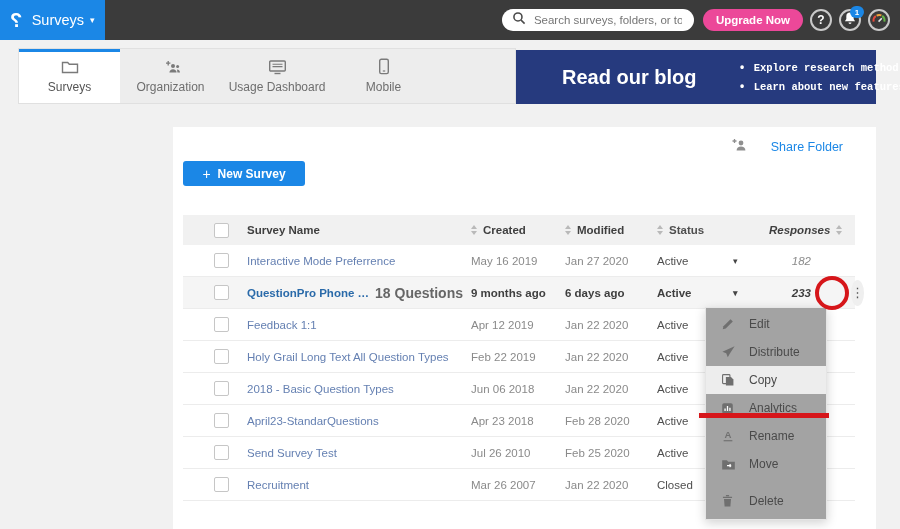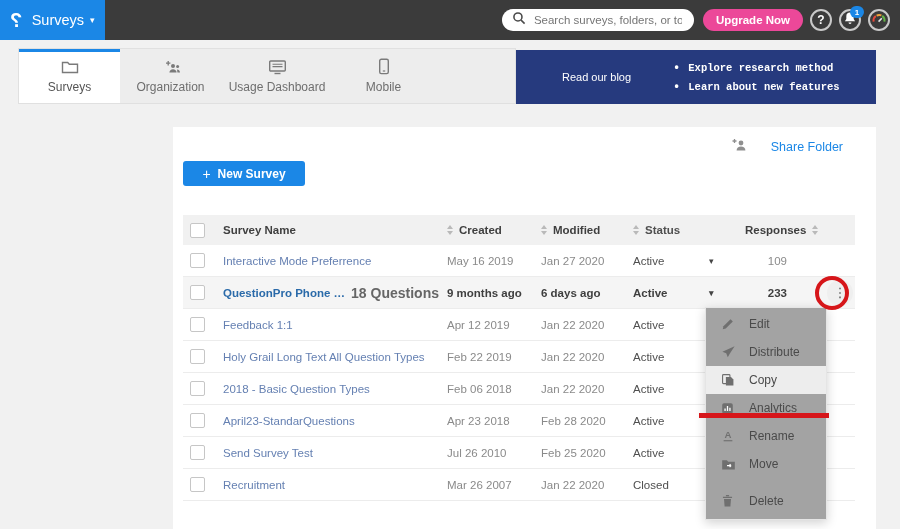--- a/index.html
+++ b/index.html
@@ -22,21 +22,21 @@
   
   .tabs{position:absolute;top:48px;left:18px;width:498px;height:56px;background:#ededed;border:1px solid #e0e0e0;box-sizing:border-box;display:flex;}
   .tab{width:101px;display:flex;flex-direction:column;align-items:center;justify-content:center;gap:5px;cursor:pointer;}
   .tab:nth-child(3){width:112px;}
   .tab.active{background:#fff;box-shadow:inset 0 3px 0 #1b87e6;}
   .tab-label{font-size:12px;color:#6e6e6e;}
   .tab.active .tab-label{color:#555;}
   .tab-icon{height:17px;display:flex;align-items:flex-end;}
 
   .banner{position:absolute;top:50px;left:516px;width:360px;height:54px;background:#263a7e;display:flex;align-items:center;cursor:pointer;}
-  .banner-title{color:#fff;font-size:11px;font-weight:normal;margin-left:46px;white-space:nowrap;}
+  .banner-title{color:#fff;font-size:20px;font-weight:bold;margin-left:46px;white-space:nowrap;}
   .banner-bullets{margin-left:42px;display:flex;flex-direction:column;gap:5px;font-family:Liberation Mono, monospace;}
   .bullet{color:#fff;font-size:10.5px;font-weight:bold;display:flex;align-items:center;gap:8px;white-space:nowrap;}
   .bullet::before{content:"\2022";font-size:12px;}
 
   
   .sidebar{position:absolute;top:125px;left:18px;width:155px;height:404px;background:#ececec;}
   .side-item{height:30px;display:flex;align-items:center;padding:0 12px;background:#e2e2e2;border-bottom:1px solid #d9d9d9;cursor:pointer;box-sizing:border-box;}
   .side-item.active{background:#fff;border-left:4px solid #1b87e6;padding-left:8px;}
   .side-label{font-size:12px;color:#555;flex:1;}
   .side-count{font-size:10px;color:#999;}
@@ -45,33 +45,33 @@
 
   
   .main{position:absolute;top:127px;left:173px;width:703px;height:402px;background:#fff;}
   .share-row{display:flex;justify-content:flex-end;align-items:center;gap:24px;padding:12px 33px 0 0;height:16px;cursor:pointer;}
   .share-label{color:#1b87e6;font-size:12.5px;}
   .new-survey-btn{margin:6px 0 0 10px;width:122px;height:25px;background:#1b87e6;color:#fff;border:none;border-radius:3px;font-size:12px;font-weight:bold;display:flex;align-items:center;justify-content:center;gap:7px;cursor:pointer;font-family:"Liberation Sans",sans-serif;}
   .plus-glyph{font-size:14px;font-weight:normal;}
 
   
   .table{margin:29px 0 0 10px;width:672px;}
-  .thead,.trow{display:grid;grid-template-columns:32px 224px 94px 92px 76px 32px 62px 1fr;align-items:center;}
+  .thead,.trow{display:grid;grid-template-columns:32px 224px 94px 92px 76px 32px 62px 1fr;align-items:center;padding-left:24px;}
   .thead{height:30px;background:#f1f1f1;font-size:11.5px;font-weight:bold;color:#3f3f3f;}
   .trow{height:32px;border-bottom:1px solid #ececec;font-size:11.5px;color:#8a8a8a;box-sizing:border-box;}
   .trow.emphasis{background:#f5f5f5;color:#3f3f3f;font-weight:bold;}
   .cell{padding-left:8px;display:flex;align-items:center;gap:6px;min-width:0;}
   .c-cb{padding-left:7px;}
   .checkbox{width:13px;height:13px;border:1px solid #c6c6c6;border-radius:2px;background:#fff;display:inline-block;cursor:pointer;}
   .survey-link{color:#6580b2;text-decoration:none;white-space:nowrap;overflow:hidden;text-overflow:ellipsis;cursor:pointer;}
   .trow.emphasis .survey-link{color:#2a6aa9;}
   .q-badge{font-size:14px;color:#666;white-space:nowrap;}
   .c-status{color:#4f4f4f;}
   .trow.emphasis .c-status{color:#3f3f3f;}
-  .c-resp{justify-content:flex-end;padding-right:8px;}
+  .c-resp{justify-content:flex-end;padding-right:8px;font-style:italic;}
   .thead .c-resp{justify-content:flex-start;padding-left:12px;white-space:nowrap;overflow:visible;}
   .caret-dd{font-size:9px;color:#444;cursor:pointer;}
   .kebab-btn{width:26px;height:26px;border-radius:50%;background:#efefef;color:#555;display:flex;align-items:center;justify-content:center;font-size:13px;cursor:pointer;margin-left:24px;font-weight:normal;}
   .sort{display:inline-flex;flex-direction:column;gap:2px;}
   .sort i{display:block;width:0;height:0;border-left:3px solid transparent;border-right:3px solid transparent;}
   .sort .up{border-bottom:4px solid #b9b9b9;}
   .sort .down{border-top:4px solid #b9b9b9;}
 
   
   .menu{position:absolute;left:705px;top:307px;width:122px;background:#a3a3a3;border:1px solid #e5e5e5;box-shadow:0 3px 10px rgba(0,0,0,.18);z-index:5;padding:2px 0 4px 0;box-sizing:border-box;}
@@ -239,21 +239,21 @@
             </div>
     <div class="cell c-name">
               <a class="survey-link" data-name="survey-name-link">Interactive Mode Preferrence</a>
             </div>
     <div class="cell c-created" data-name="created-cell">May 16 2019</div>
     <div class="cell c-modified" data-name="modified-cell">Jan 27 2020</div>
     <div class="cell c-status" data-name="status-cell">Active</div>
     <div class="cell c-caret">
               <span class="caret-dd" data-name="status-dropdown-caret">▾</span>
             </div>
-    <div class="cell c-resp" data-name="responses-cell">109</div>
+    <div class="cell c-resp" data-name="responses-cell">182</div>
     <div class="cell c-menu"></div>
   </div>
 
   <div class="trow emphasis" data-name="table-row">
     <div class="cell c-cb">
               <span class="checkbox" data-name="row-checkbox"></span>
             </div>
     <div class="cell c-name">
               <a class="survey-link" data-name="survey-name-link">QuestionPro Phone Research</a>
               <span class="q-badge" data-name="question-count-badge">18 Questions</span>
@@ -304,21 +304,21 @@
     <div class="cell c-menu"></div>
   </div>
 
   <div class="trow" data-name="table-row">
     <div class="cell c-cb">
               <span class="checkbox" data-name="row-checkbox"></span>
             </div>
     <div class="cell c-name">
               <a class="survey-link" data-name="survey-name-link">2018 - Basic Question Types</a>
             </div>
-    <div class="cell c-created" data-name="created-cell">Feb 06 2018</div>
+    <div class="cell c-created" data-name="created-cell">Jun 06 2018</div>
     <div class="cell c-modified" data-name="modified-cell">Jan 22 2020</div>
     <div class="cell c-status" data-name="status-cell">Active</div>
     <div class="cell c-caret">
               <span class="caret-dd" data-name="status-dropdown-caret">▾</span>
             </div>
     <div class="cell c-resp" data-name="responses-cell"></div>
     <div class="cell c-menu"></div>
   </div>
 
   <div class="trow" data-name="table-row">

